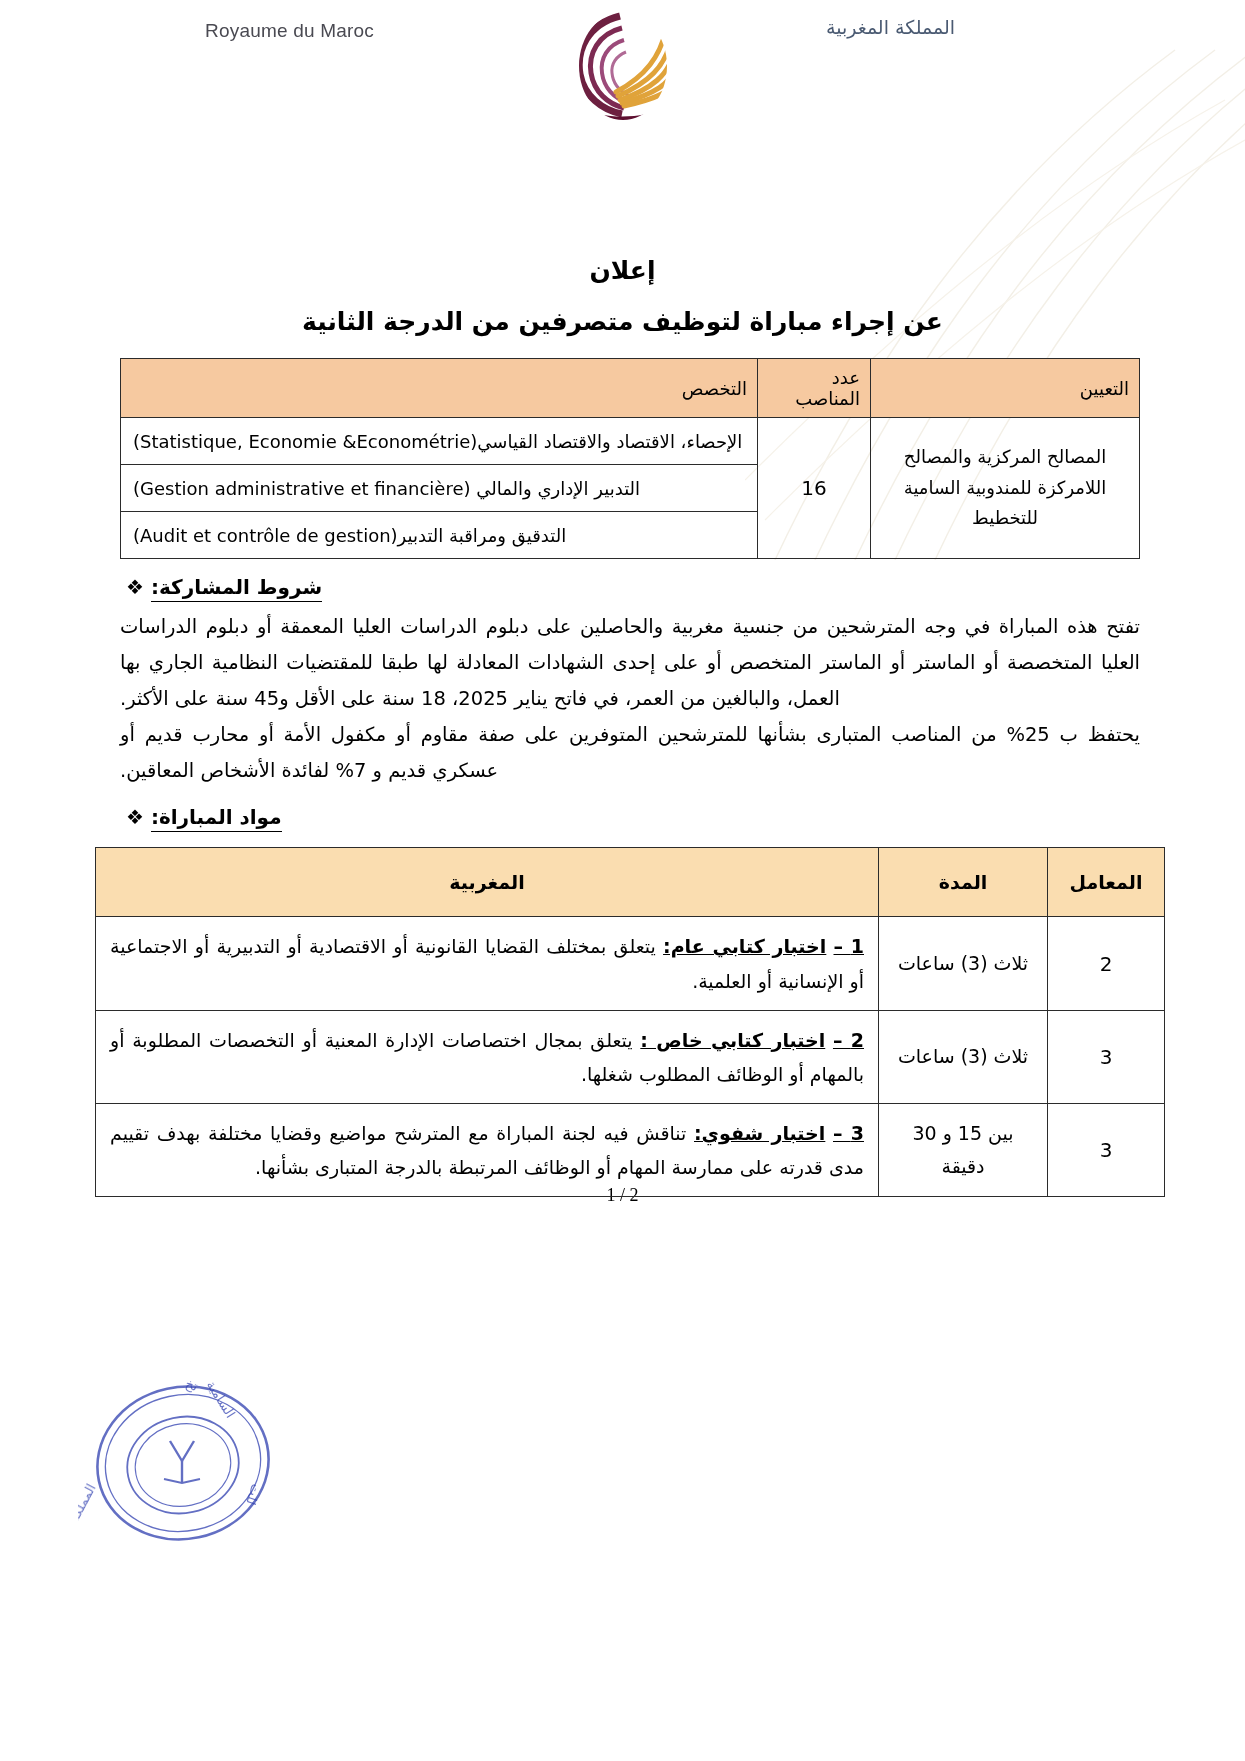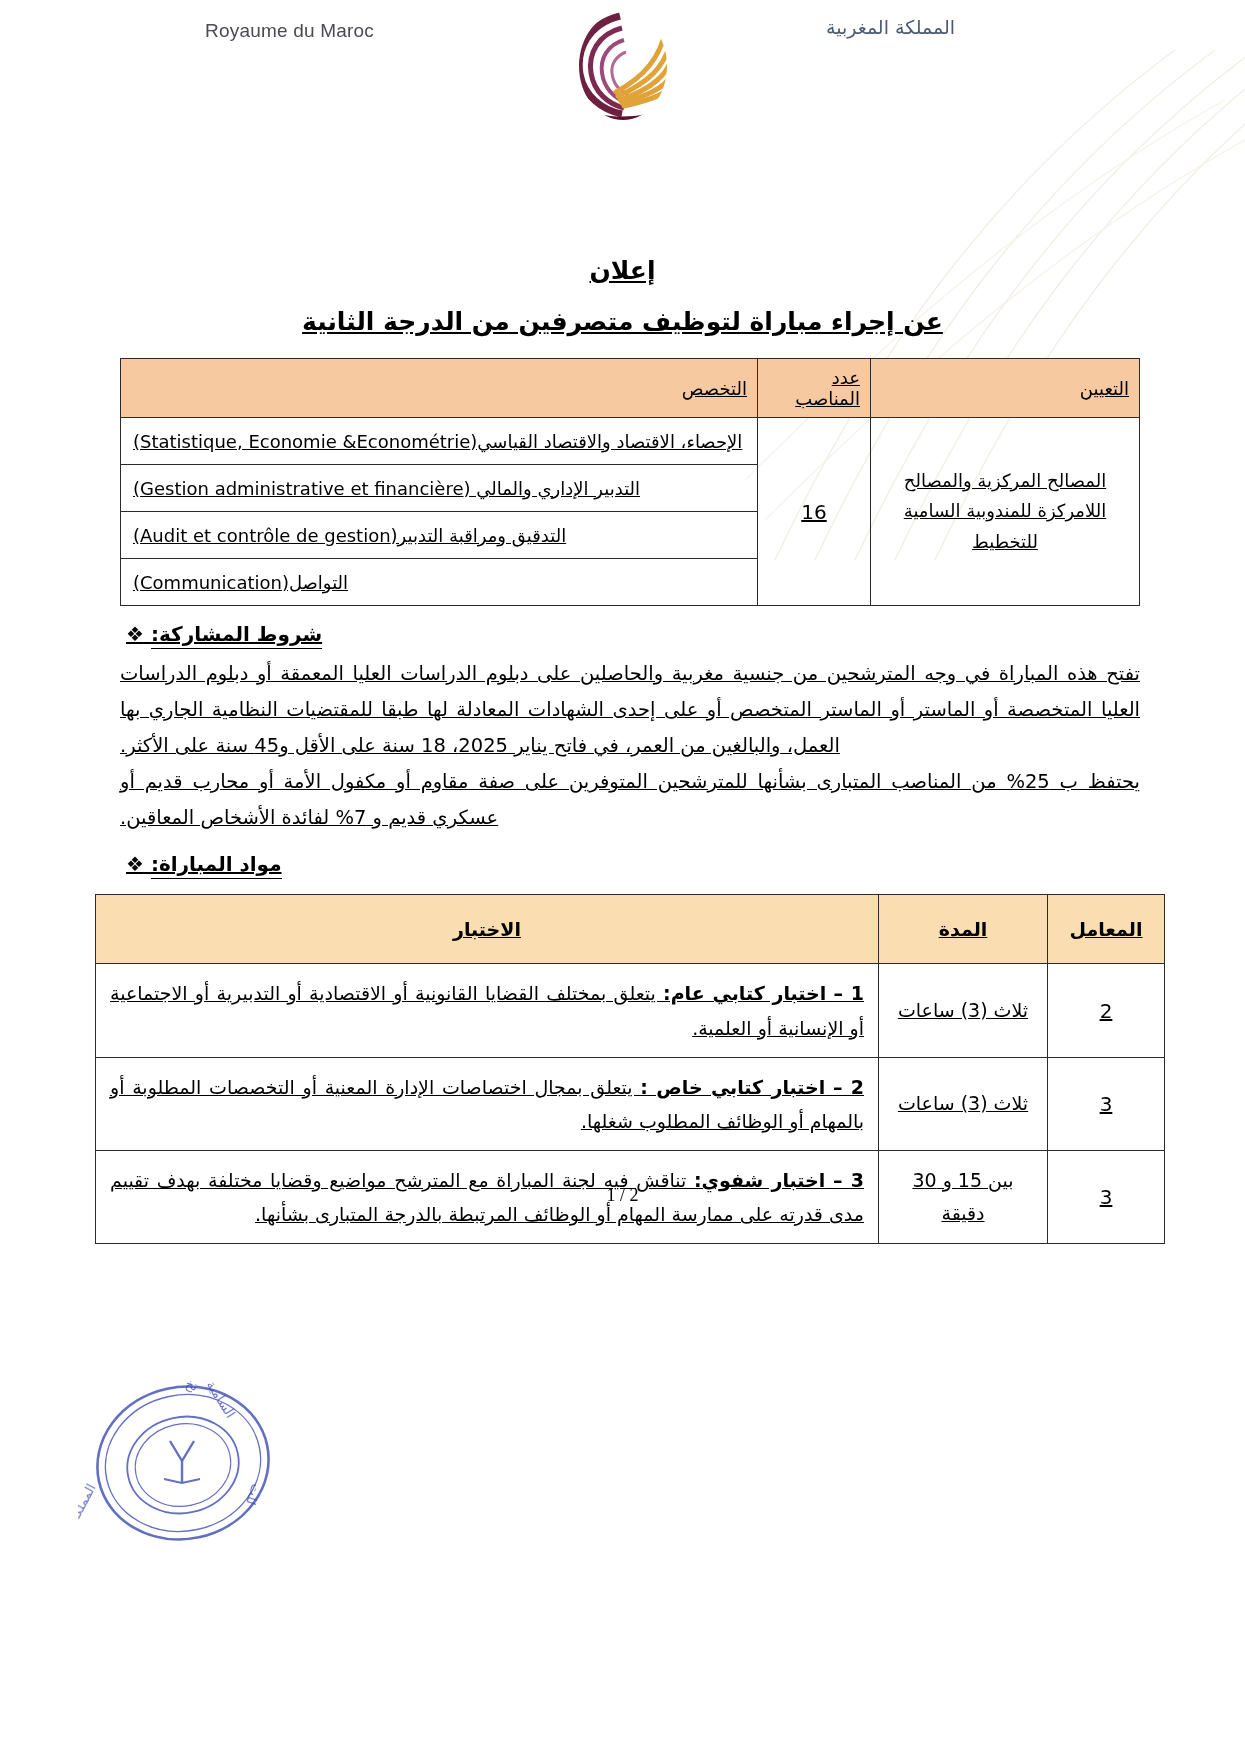--- a/index.html
+++ b/index.html
@@ -17,21 +17,20 @@
     overflow: hidden;
   }
 
   .page {
     position: relative;
     width: 1245px;
     height: 1268px;
     box-sizing: border-box;
     padding: 0;
     background: #fff;
-    text-decoration: underline;
   }
 
   
   .watermark {
     position: absolute;
     top: -60px;
     right: -120px;
     width: 620px;
     height: 620px;
     pointer-events: none;
@@ -340,23 +339,20 @@
                 <tbody>
                     <tr>
                   <td>الإحصاء، الاقتصاد والاقتصاد القياسي(Statistique, Economie &amp;Econométrie)</td>
                 </tr>
                 <tr>
                   <td>التدبير الإداري والمالي (Gestion administrative et financière)</td>
                 </tr>
                 <tr>
                   <td>التدقيق ومراقبة التدبير(Audit et contrôle de gestion)</td>
                 </tr>
-                <tr>
-                  <td>التواصل(Communication)</td>
-                </tr>
               </tbody>
                 </table>
             </td>
           </tr>
         </tbody>
       </table>
     </div>
 
     <div class="body-wrap">
       <div class="bullet-head">
@@ -371,21 +367,21 @@
         <span class="diamond">❖</span>
       </div>
     </div>
 
     <div class="tbl2-wrap">
       <table class="tbl2">
         <thead>
           <tr>
             <th class="c-coef">المعامل</th>
             <th class="c-dur">المدة</th>
-            <th class="c-test">الاختبار</th>
+            <th class="c-test">المغربية</th>
           </tr>
         </thead>
         <tbody>
           <tr>
             <td class="coef">2</td>
             <td class="dur">ثلاث (3) ساعات</td>
             <td class="test"><span class="num">1 –</span> <span class="hd">اختبار كتابي عام:</span><span> يتعلق بمختلف القضايا القانونية أو الاقتصادية أو التدبيرية أو الاجتماعية أو الإنسانية أو العلمية.</span></td>
           </tr>
           <tr>
             <td class="coef">3</td>

